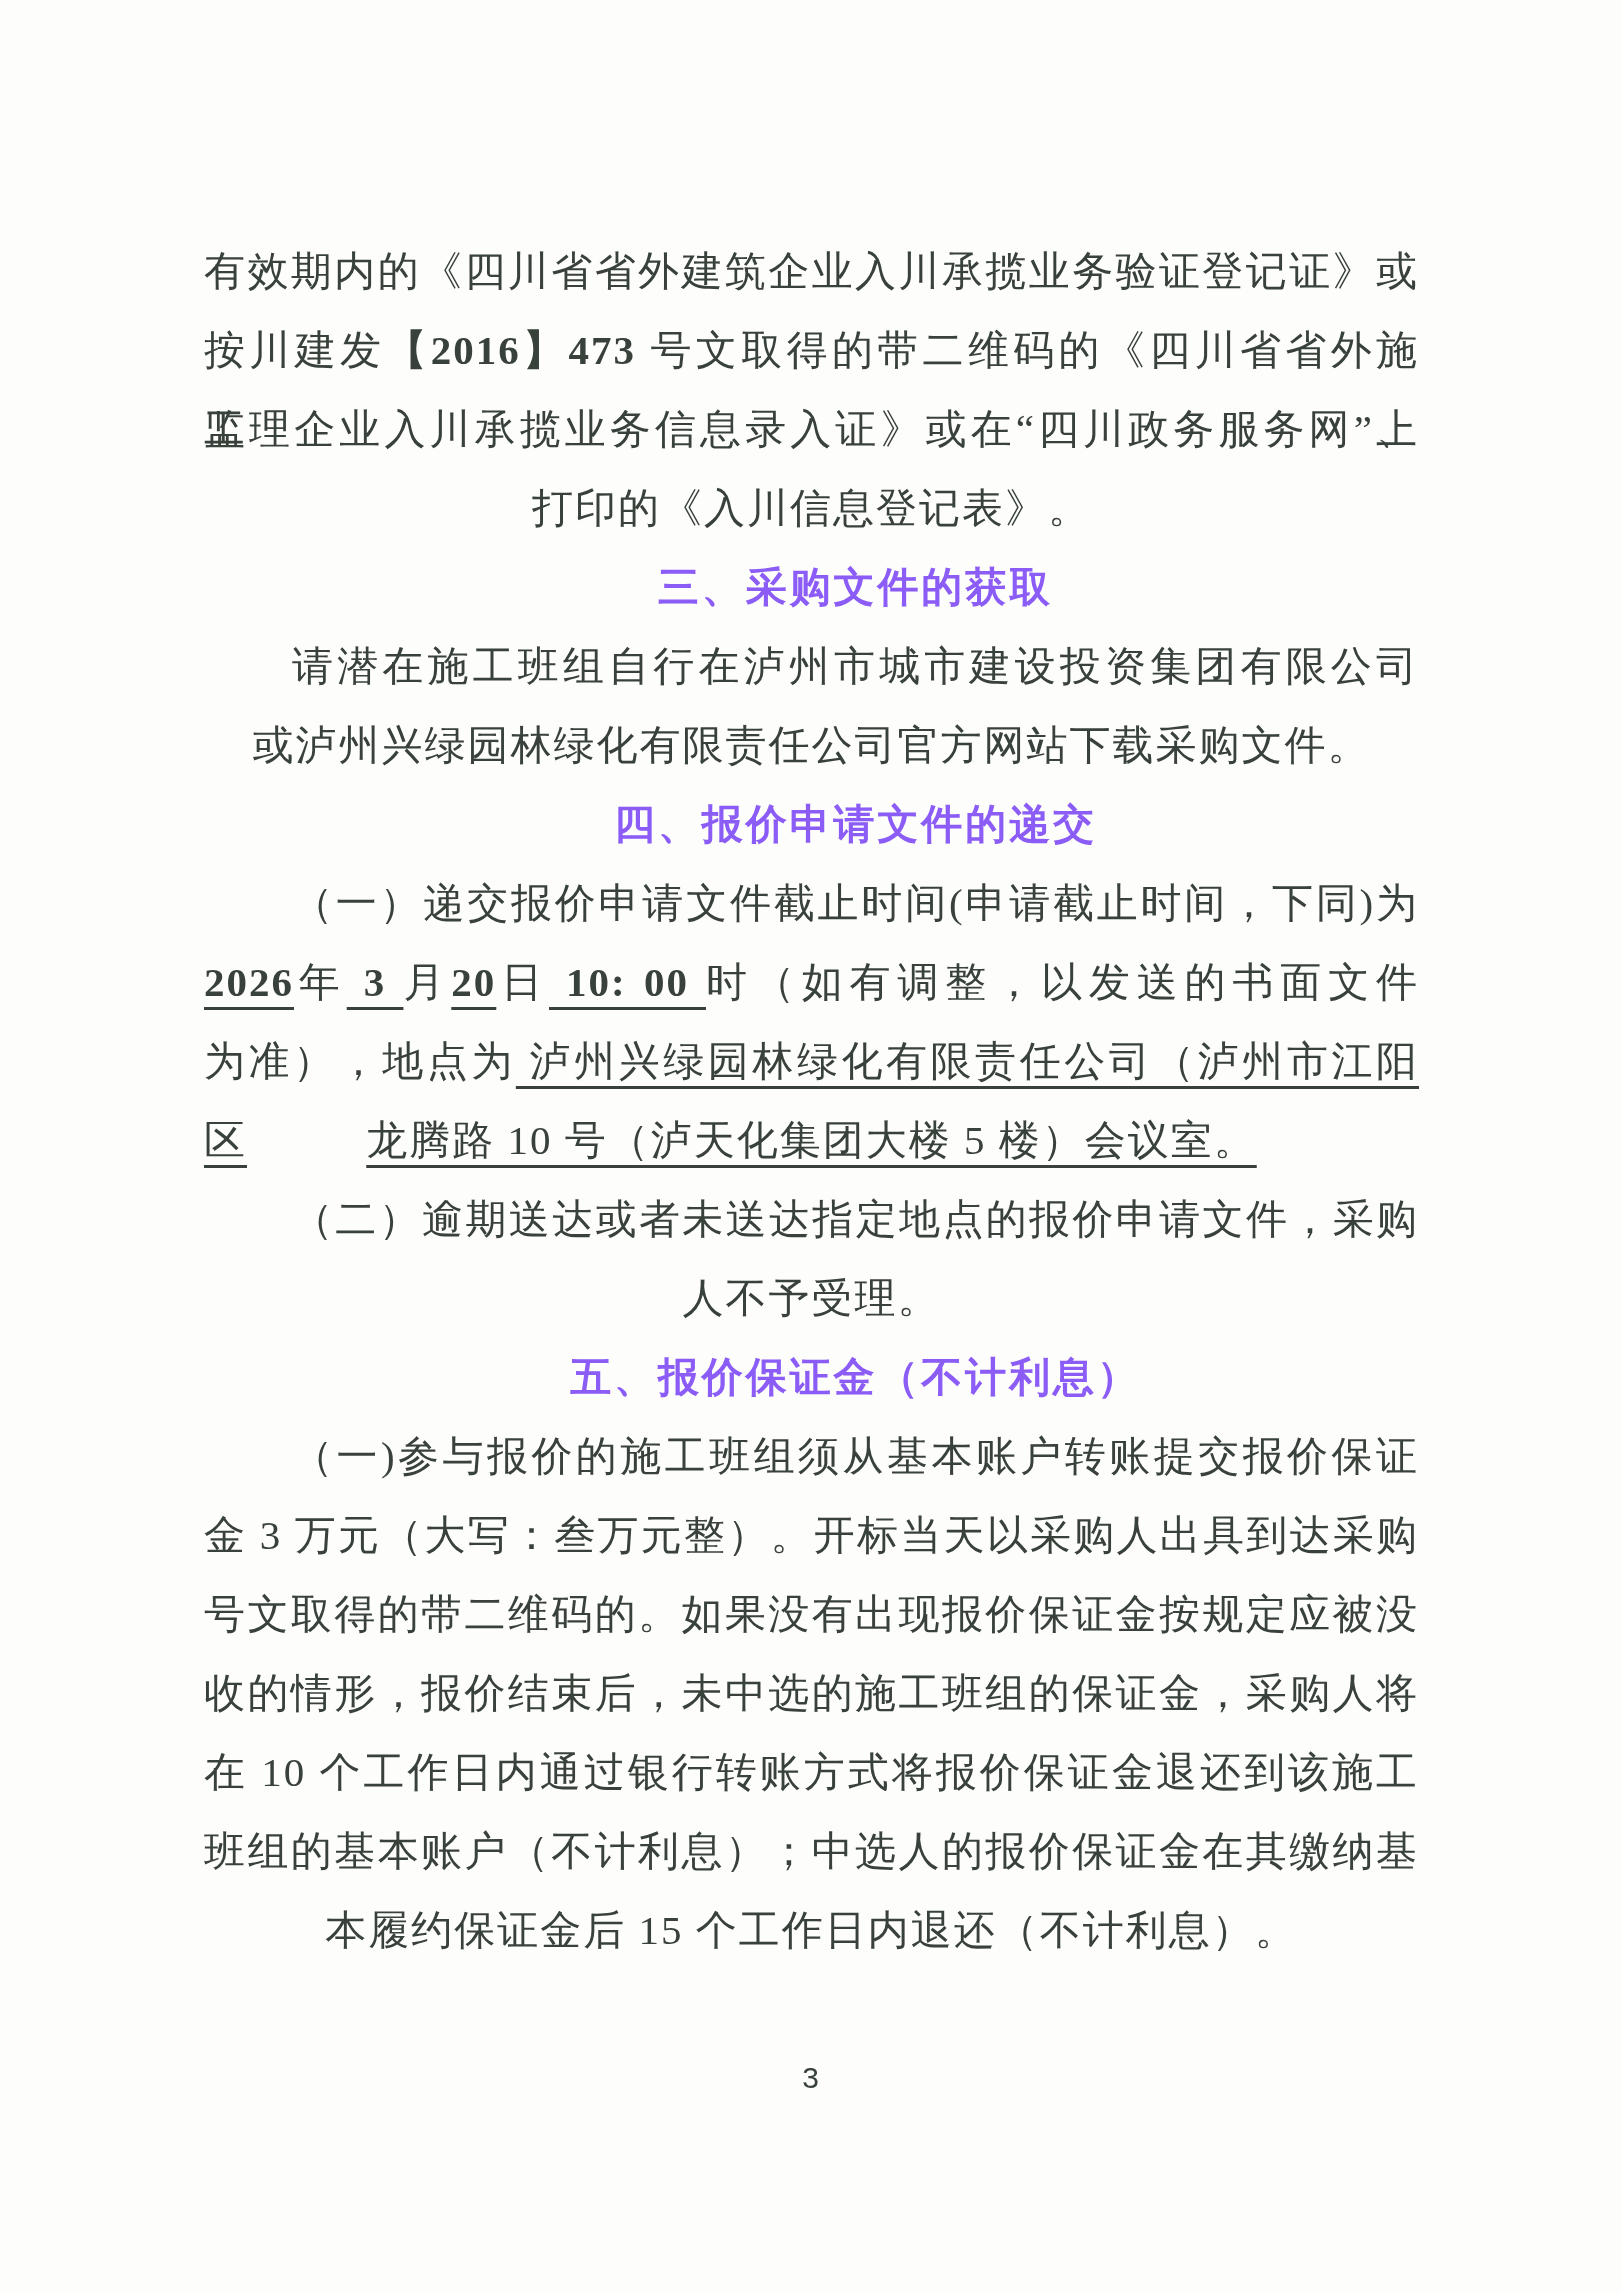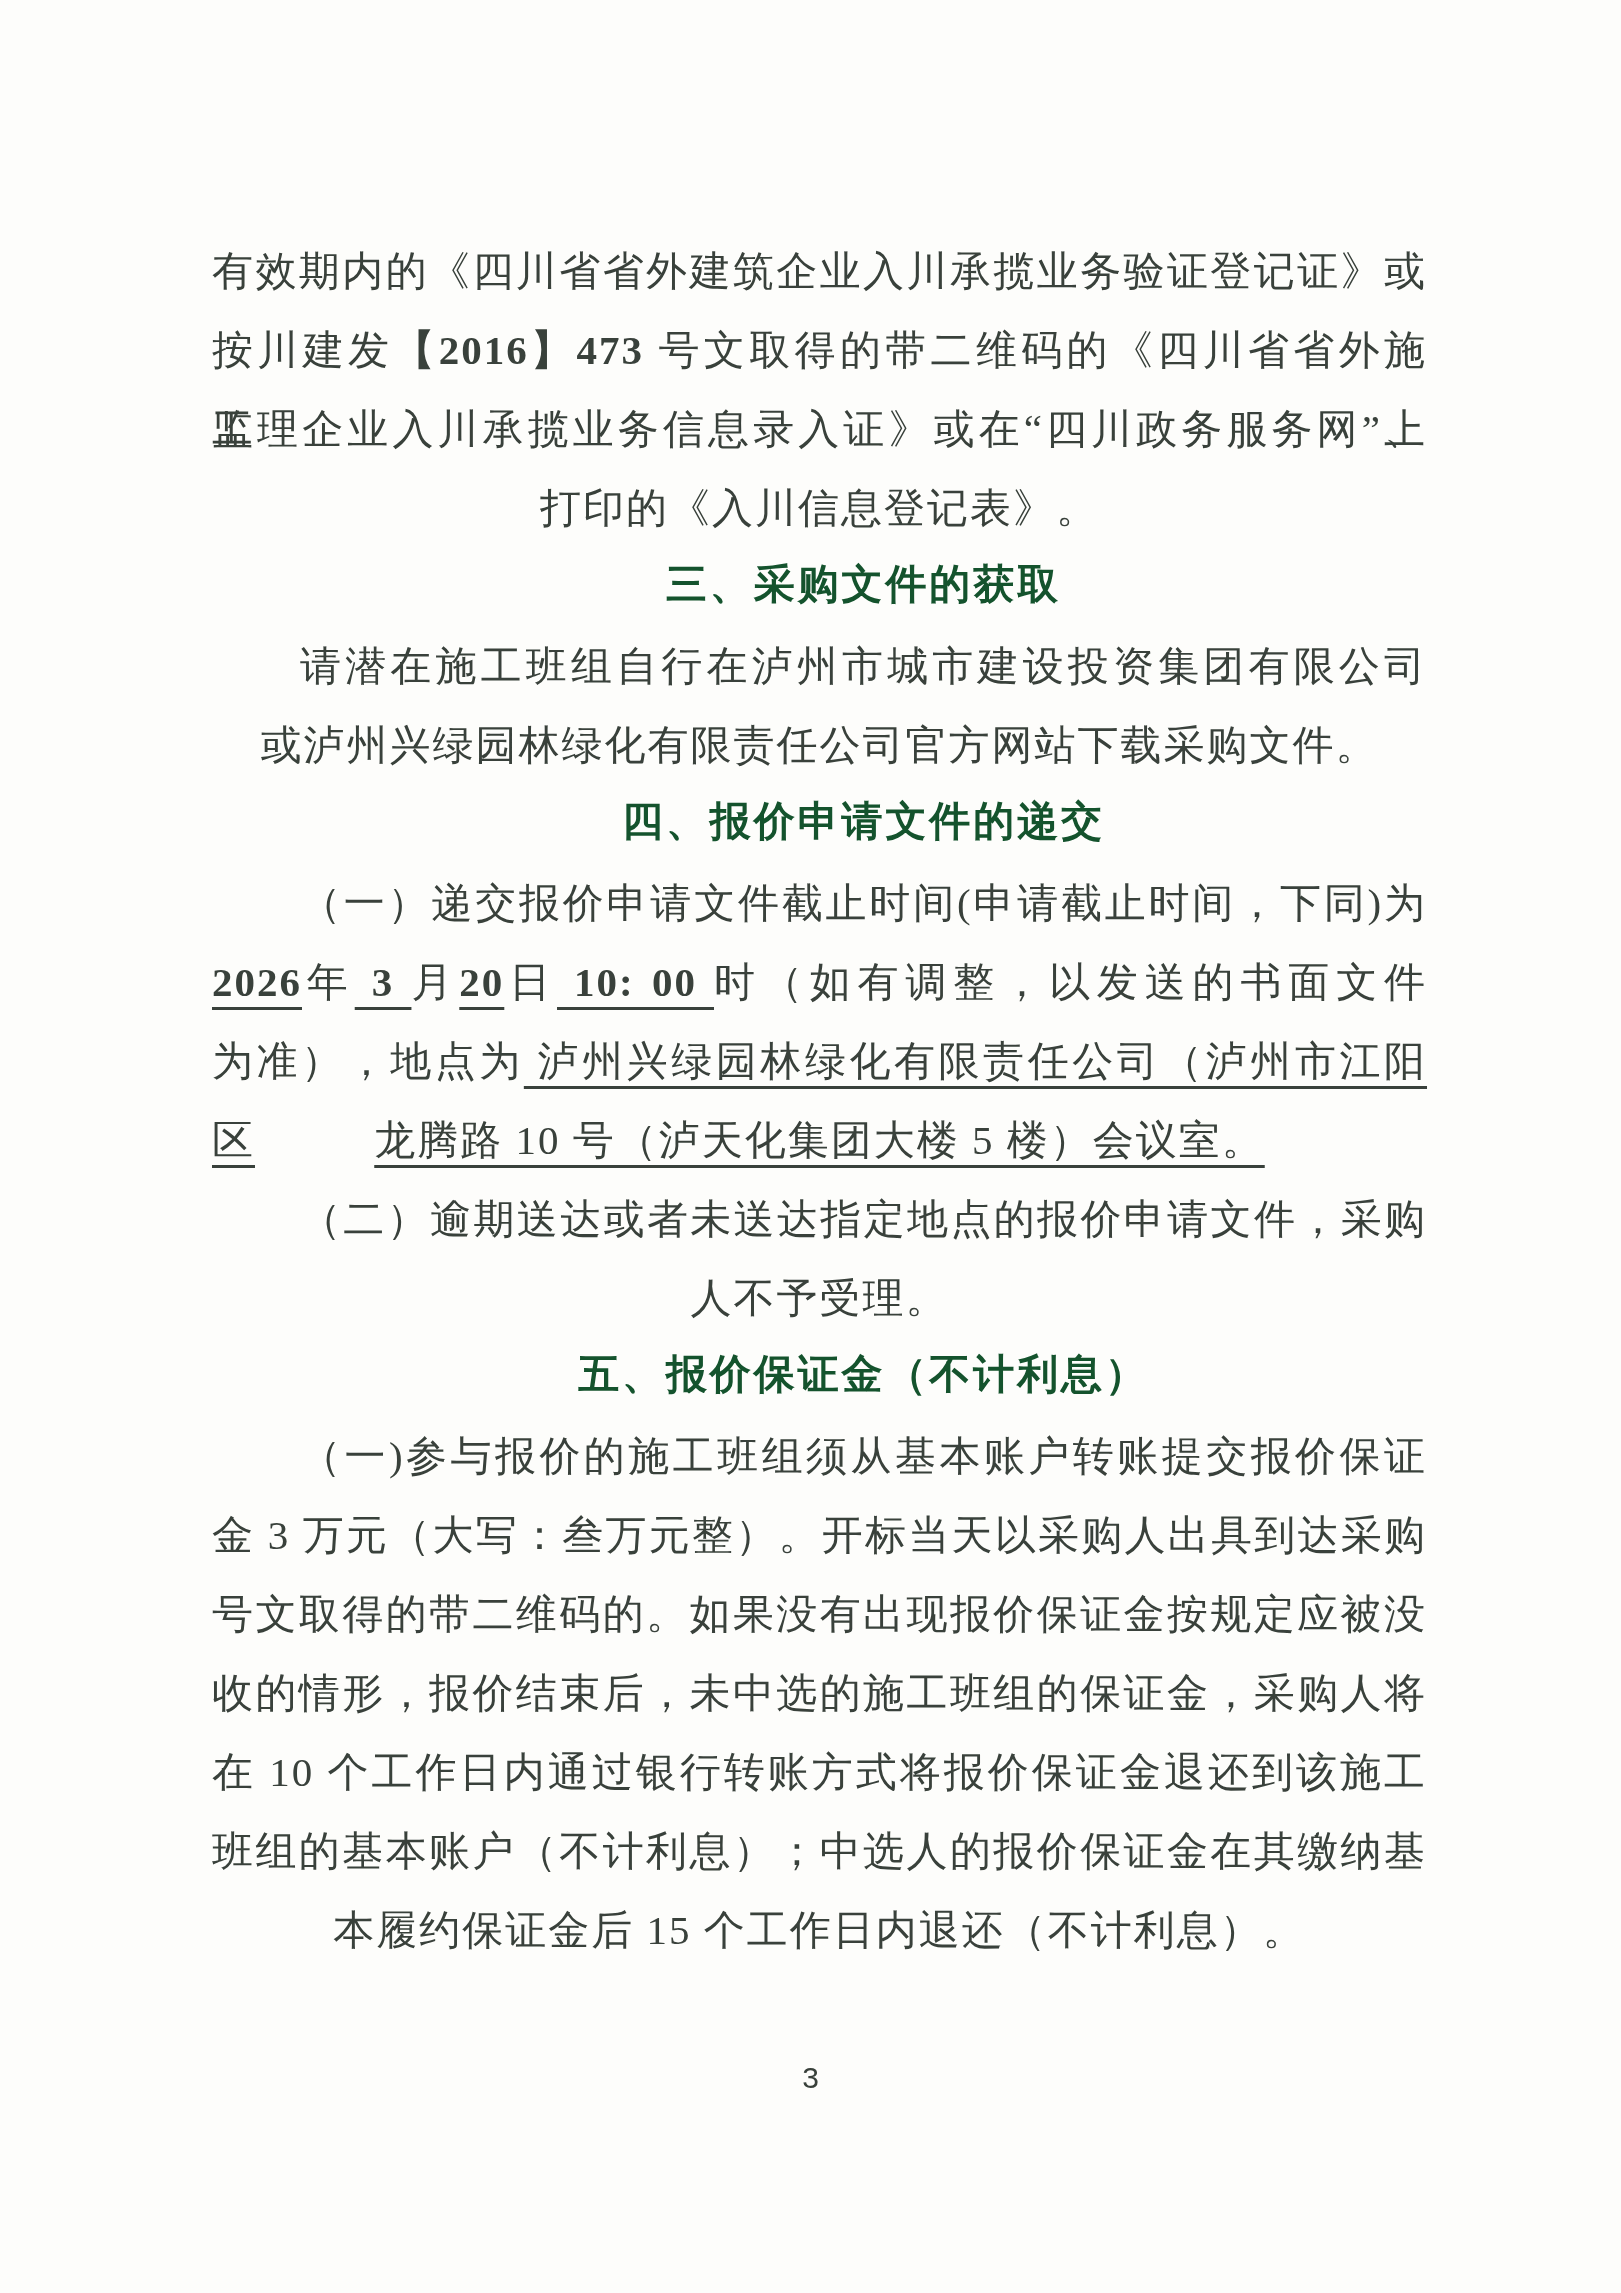--- a/index.html
+++ b/index.html
@@ -11,44 +11,44 @@
     position: relative;
     width: 1621px;
     height: 2294px;
     background: #fdfdfb;
     overflow: hidden;
     font-family: "Liberation Serif", "DejaVu Serif", serif;
     color: #39413b;
   }
   .content {
     position: absolute;
-    left: 212px;
+    left: 204px;
     top: 232px;
     width: 1215px;
   }
   .ln {
     margin: 0;
     font-size: 41px;
     line-height: 79px;
     height: 79px;
     letter-spacing: 2px;
     font-weight: 400;
     text-align: center;
   }
   .just {
     text-align: justify;
     text-align-last: justify;
   }
   .ind {
     text-indent: 88px;
   }
   .hd {
-    font-family: Liberation Mono, monospace;
+    font-family: Liberation Sans, sans-serif;
     font-weight: 700;
-    color: #14532d;
+    color: #8b5cf6;
     letter-spacing: 2.9px;
   }
   .u {
     text-decoration: underline;
     text-decoration-thickness: 2.5px;
     text-underline-offset: 10.8px;
   }
   .num {
     font-family: Liberation Serif, serif;
     font-weight: 700;

